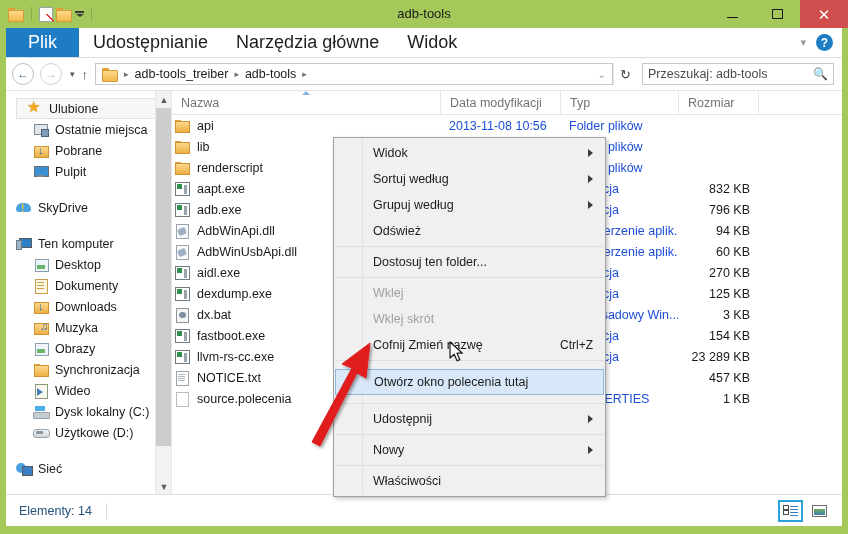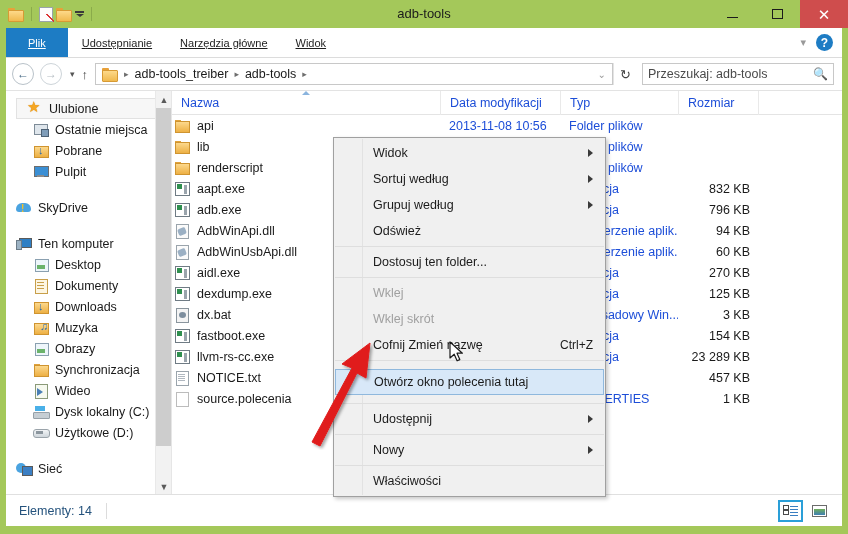--- a/index.html
+++ b/index.html
@@ -71,21 +71,21 @@
 
   
   #ribbon {
     position: absolute; left: 6px; top: 28px;
     width: 836px; height: 30px;
     background: #fff; border-bottom: 1px solid #dcdcdc;
     display: flex; align-items: stretch;
   }
   .rtab {
     display: flex; align-items: center; padding: 0 14px;
-    font-size: 11px; color: #1e1e1e; white-space: nowrap; text-decoration: underline;
+    font-size: 18px; color: #1e1e1e; white-space: nowrap;
   }
   .rtab.file { background: #1d7cc4; color: #fff; padding: 0 22px; }
   #ribbon-right { margin-left: auto; display: flex; align-items: center; gap: 10px; padding-right: 9px; }
   .rb-chev { color: #999; font-size: 11px; }
   .help-ico {
     width: 17px; height: 17px; border-radius: 50%;
     background: #1d7cc4; color: #fff; font-size: 12px; font-weight: bold;
     display: flex; align-items: center; justify-content: center;
   }
 
@@ -233,21 +233,21 @@
     position: absolute; top: 17px; left: 0; width: 16px; height: 338px; background: #cdcdcd;
   }
 
   .vsplit { width: 1px; background: #e6e6e6; }
 
   
   #filepane { flex: 1; position: relative; overflow: hidden; }
   #colhead {
     height: 24px; display: flex; align-items: center;
     border-bottom: 1px solid #e4e4e4; background: #fff;
-    font-size: 12.5px; color: #1d4ed8;
+    font-size: 12.5px; color: #737373;
   }
   .col { padding-left: 9px; position: relative; height: 24px; line-height: 24px; }
   .col + .col { border-left: 1px solid #e9e9e9; }
   .col.name { width: 268px; }
   .col.date { width: 120px; }
   .col.type { width: 118px; }
   .col.size { width: 80px; }
   .col.blank { flex: 1; }
   #sortmark {
     position: absolute; left: 130px; top: 0; width: 0; height: 0;

